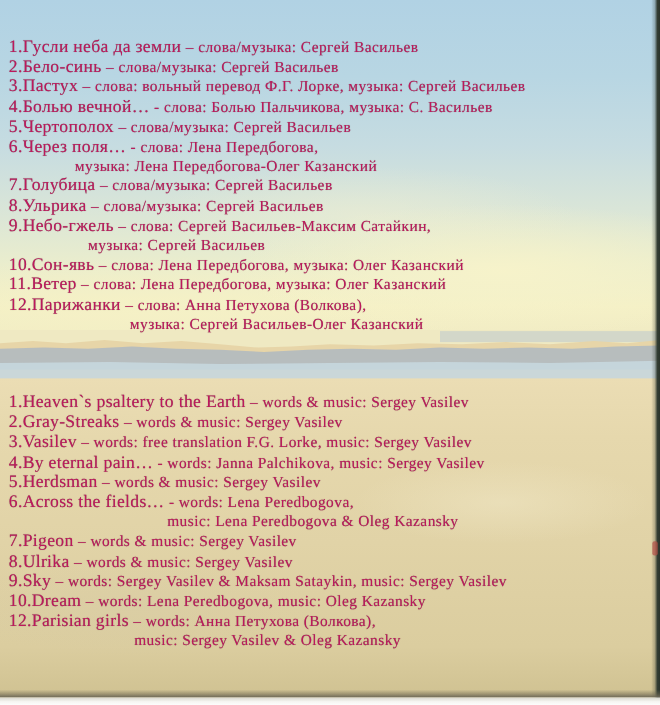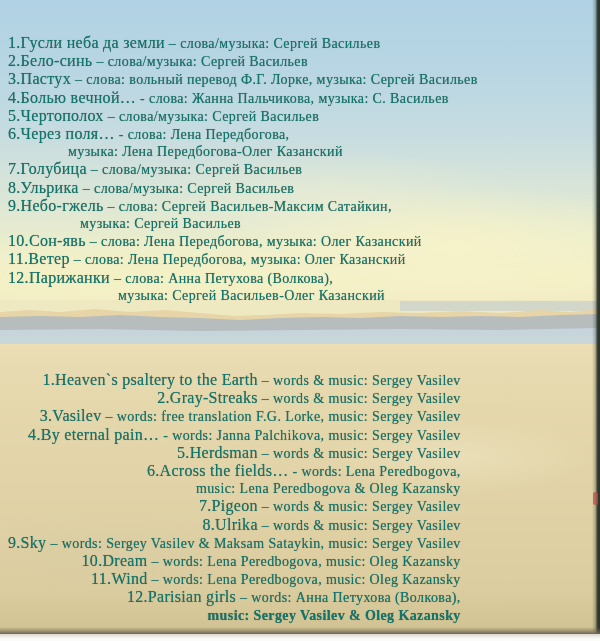--- a/index.html
+++ b/index.html
@@ -37,25 +37,25 @@
   .bottom-shadow{
     position:absolute;left:0;right:0;bottom:7px;height:7px;
     background:linear-gradient(180deg, rgba(110,104,82,0) 0%, rgba(110,104,82,.5) 55%, #6e6957 100%);
   }
   .bottom-strip{
     position:absolute;left:0;right:0;bottom:0;height:7px;
     background:linear-gradient(180deg,#d8d6cc 0%,#f6f6f2 55%,#fdfdfc 100%);
   }
   
   .list{
-    position:absolute;left:8px;color:#0f766e;white-space:nowrap;
+    position:absolute;left:8px;color:#be185d;white-space:nowrap;
     text-shadow:0 0 .7px rgba(56,59,43,.6);
   }
   .list-ru{top:34px;}
-  .list-en{top:371px;text-align:right;}
+  .list-en{top:357px;}
   .track-line{line-height:17.2px;font-size:14px;}
   .t-num,.t-title{font-size:16px;letter-spacing:.3px;}
   .t-credits,.t-cont{font-size:14px;letter-spacing:.4px;}
   .t-credits{margin-left:4px;}
 </style>
 </head>
 <body>
 
 <div class="page">
   <div class="sky"></div>
@@ -75,21 +75,21 @@
 
   <div class="sand"></div>
 
   <div class="list list-ru">
   <div class="track-line"><span class="t-num">1.</span><span class="t-title">Гусли неба да земли</span><span class="t-credits">– слова/музыка: Сергей Васильев</span></div>
 
   <div class="track-line"><span class="t-num">2.</span><span class="t-title">Бело-синь</span><span class="t-credits">– слова/музыка: Сергей Васильев</span></div>
 
   <div class="track-line"><span class="t-num">3.</span><span class="t-title">Пастух</span><span class="t-credits">– слова: вольный перевод Ф.Г. Лорке, музыка: Сергей Васильев</span></div>
 
-  <div class="track-line"><span class="t-num">4.</span><span class="t-title">Болью вечной…</span><span class="t-credits">- слова: Жанна Пальчикова, музыка: С. Васильев</span></div>
+  <div class="track-line"><span class="t-num">4.</span><span class="t-title">Болью вечной…</span><span class="t-credits">- слова: Болью Пальчикова, музыка: С. Васильев</span></div>
 
   <div class="track-line"><span class="t-num">5.</span><span class="t-title">Чертополох</span><span class="t-credits">– слова/музыка: Сергей Васильев</span></div>
 
   <div class="track-line"><span class="t-num">6.</span><span class="t-title">Через поля…</span><span class="t-credits">- слова: Лена Передбогова,</span><div class="t-cont" style="margin-left: 60px;">музыка: Лена Передбогова-Олег Казанский</div></div>
 
   <div class="track-line"><span class="t-num">7.</span><span class="t-title">Голубица</span><span class="t-credits">– слова/музыка: Сергей Васильев</span></div>
 
   <div class="track-line"><span class="t-num">8.</span><span class="t-title">Ульрика</span><span class="t-credits">– слова/музыка: Сергей Васильев</span></div>
 
   <div class="track-line"><span class="t-num">9.</span><span class="t-title">Небо-гжель</span><span class="t-credits">– слова: Сергей Васильев-Максим Сатайкин,</span><div class="t-cont" style="margin-left: 72px;">музыка: Сергей Васильев</div></div>
@@ -114,22 +114,21 @@
   <div class="track-line"><span class="t-num">6.</span><span class="t-title">Across the fields…</span><span class="t-credits">- words: Lena Peredbogova,</span><div class="t-cont" style="margin-left: 144px;">music: Lena Peredbogova &amp; Oleg Kazansky</div></div>
 
   <div class="track-line"><span class="t-num">7.</span><span class="t-title">Pigeon</span><span class="t-credits">– words &amp; music: Sergey Vasilev</span></div>
 
   <div class="track-line"><span class="t-num">8.</span><span class="t-title">Ulrika</span><span class="t-credits">– words &amp; music: Sergey Vasilev</span></div>
 
   <div class="track-line"><span class="t-num">9.</span><span class="t-title">Sky</span><span class="t-credits">– words: Sergey Vasilev &amp; Maksam Sataykin, music: Sergey Vasilev</span></div>
 
   <div class="track-line"><span class="t-num">10.</span><span class="t-title">Dream</span><span class="t-credits">– words: Lena Peredbogova, music: Oleg Kazansky</span></div>
 
-  <div class="track-line"><span class="t-num">11.</span><span class="t-title">Wind</span><span class="t-credits">– words: Lena Peredbogova, music: Oleg Kazansky</span></div>
 
-  <div class="track-line"><span class="t-num">12.</span><span class="t-title">Parisian girls</span><span class="t-credits">– words: Анна Петухова (Волкова),</span><div class="t-cont" style="margin-left: 114px; font-weight: bold;">music: Sergey Vasilev &amp; Oleg Kazansky</div></div>
+  <div class="track-line"><span class="t-num">12.</span><span class="t-title">Parisian girls</span><span class="t-credits">– words: Анна Петухова (Волкова),</span><div class="t-cont" style="margin-left: 114px;">music: Sergey Vasilev &amp; Oleg Kazansky</div></div>
 </div>
 
   <div class="edge-right"></div>
   <div class="smudge"></div>
   <div class="bottom-shadow"></div>
   <div class="bottom-strip"></div>
 </div>
 
 </body></html>

